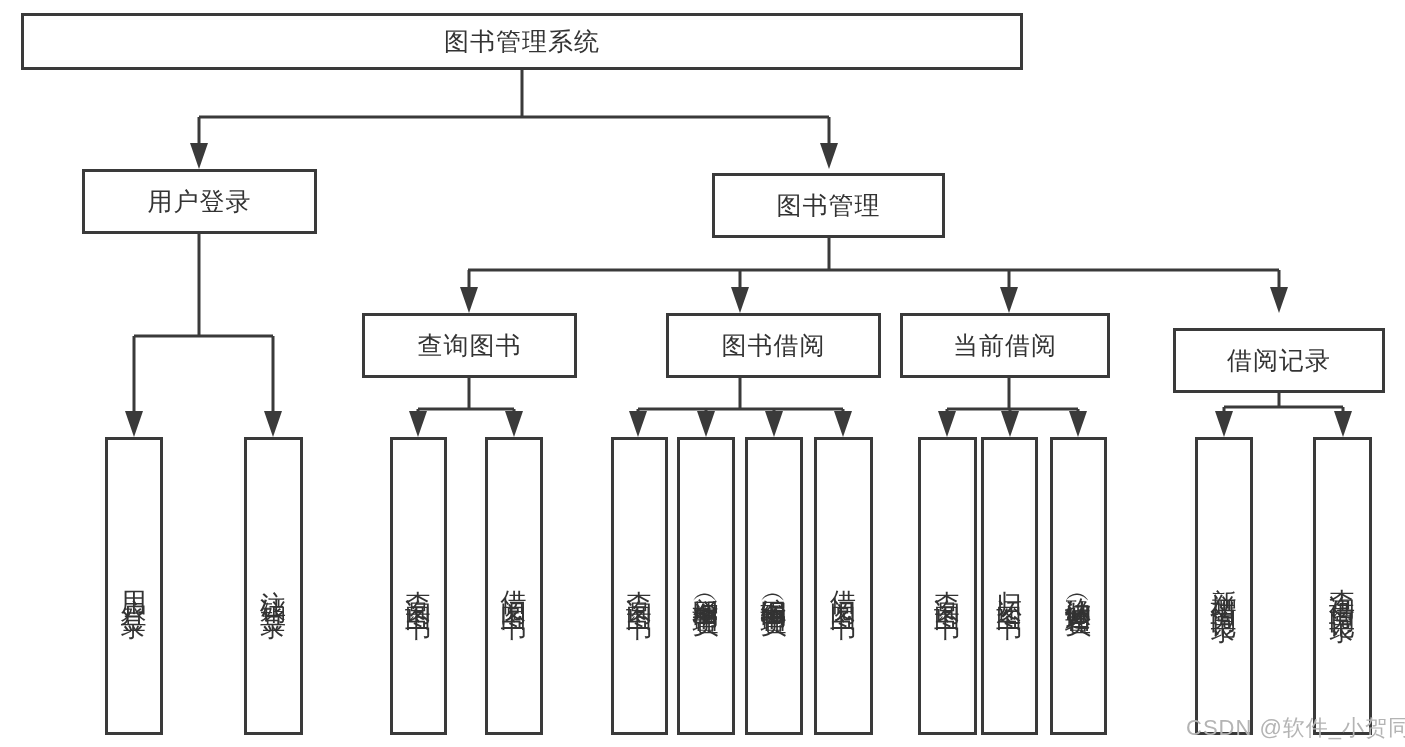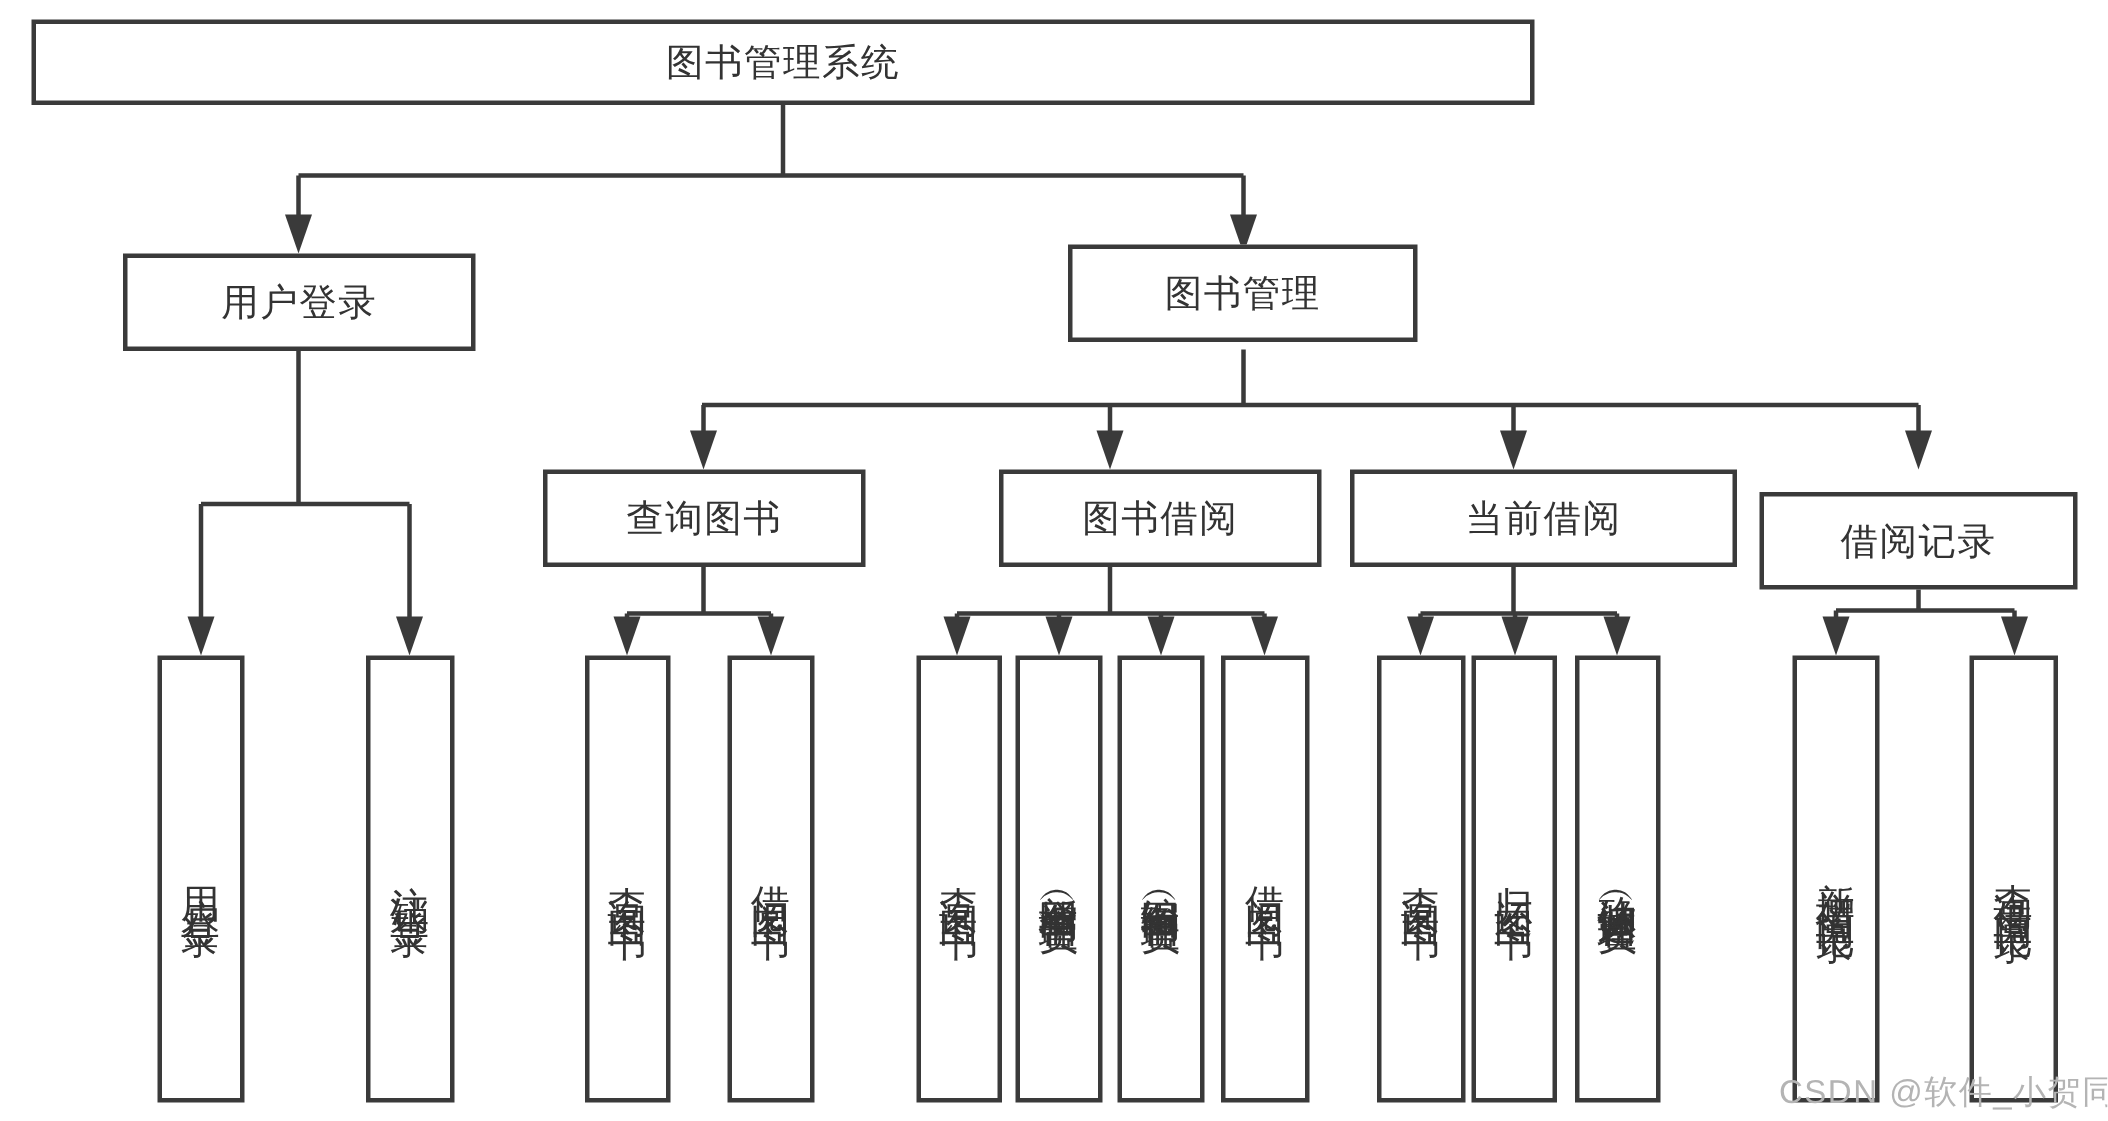--- a/index.html
+++ b/index.html
@@ -63,25 +63,25 @@
     <use href="#ah" transform="translate(947,437)"></use>
     <use href="#ah" transform="translate(1010,437)"></use>
     <use href="#ah" transform="translate(1078,437)"></use>
     <use href="#ah" transform="translate(1224,437)"></use>
     <use href="#ah" transform="translate(1343,437)"></use>
   </svg>
 
   <div class="box hb" style="left:21px;top:13px;width:1002px;height:57px">图书管理系统</div>
 
   <div class="box hb" style="left:82px;top:169px;width:235px;height:65px">用户登录</div>
-  <div class="box hb" style="left:712px;top:163px;width:233px;height:65px">图书管理</div>
+  <div class="box hb" style="left:712px;top:173px;width:233px;height:65px">图书管理</div>
 
   <div class="box hb" style="left:362px;top:313px;width:215px;height:65px">查询图书</div>
   <div class="box hb" style="left:666px;top:313px;width:215px;height:65px">图书借阅</div>
-  <div class="box hb" style="left:900px;top:313px;width:258px;height:65px">当前借阅</div>
+  <div class="box hb" style="left:900px;top:313px;width:210px;height:65px">当前借阅</div>
   <div class="box hb" style="left:1173px;top:328px;width:212px;height:65px">借阅记录</div>
 
   <div class="box vb sp8" style="left:105px;top:437px;width:58px;height:298px">
     <span>用户登录</span>
   </div>
   <div class="box vb sp8" style="left:244px;top:437px;width:59px;height:298px">
     <span>注销登录</span>
   </div>
 
   <div class="box vb sp8" style="left:390px;top:437px;width:57px;height:298px">

